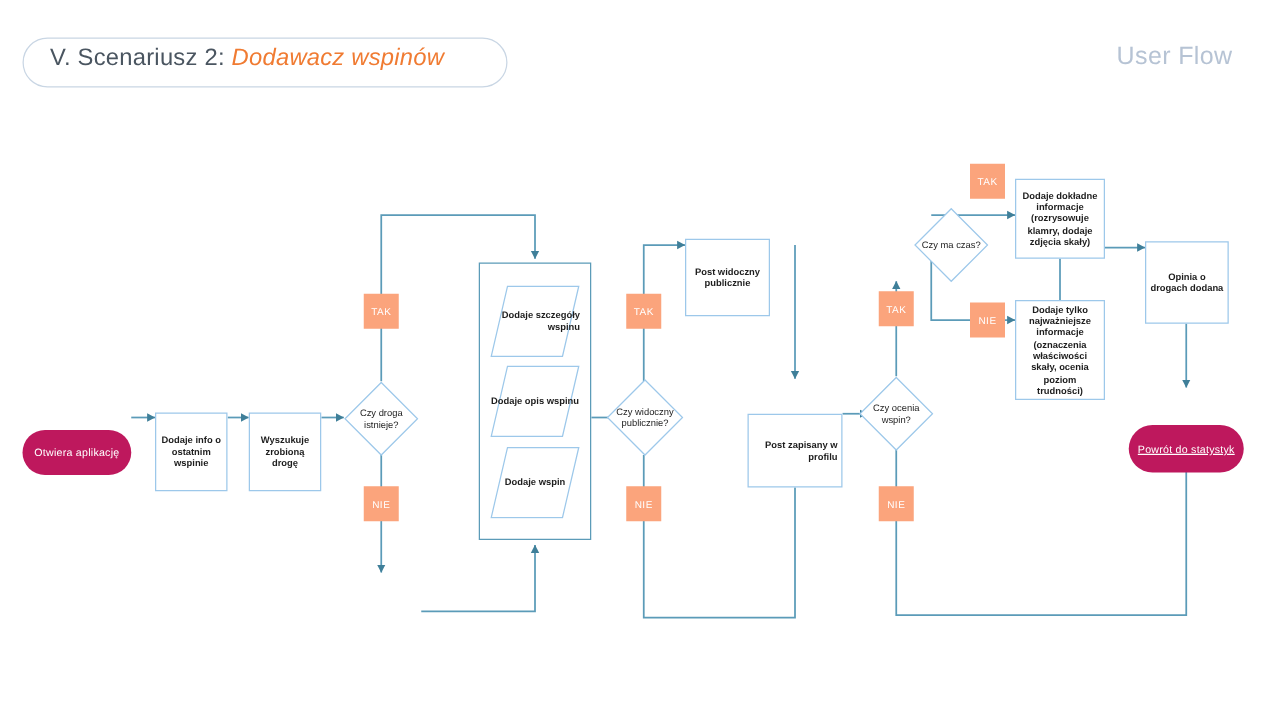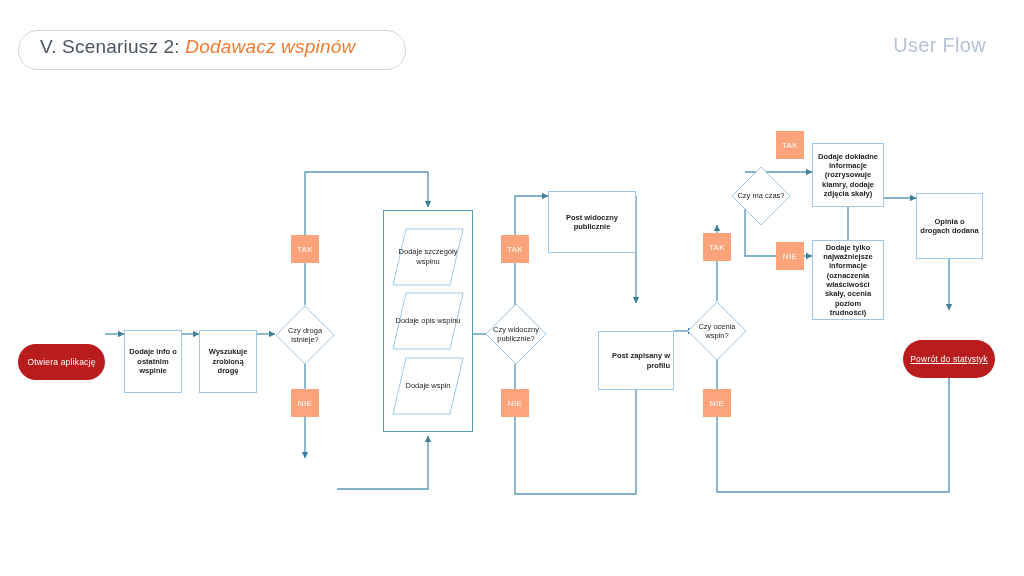--- a/index.html
+++ b/index.html
@@ -72,21 +72,21 @@
     box-sizing: border-box;
     display: flex;
     align-items: center;
     justify-content: center;
     text-align: center;
     line-height: 1.25;
     margin-top: 28px;
   }
 
   .pill {
-    background: #b91c1c;
+    background: #be185d;
     border-radius: 22px;
     color: #ffffff;
     font-size: 8.5px;
     letter-spacing: 0.2px;
   }
 
   .proc {
     background: #ffffff;
     border: 1px solid #9dc8ea;
     color: #1d1d1d;
@@ -145,23 +145,23 @@
   }
   .parallelogram-label {
     position: absolute;
     left: 0;
     top: 0;
     width: 100%;
     height: 100%;
     display: flex;
     align-items: center;
     justify-content: center;
-    text-align: center;
+    text-align: right;
     font-size: 7.5px;
-    font-weight: normal;
+    font-weight: bold;
     color: #1d1d1d;
     line-height: 1.3;
   }
 
   .badge {
     position: absolute;
     background: #fba47c;
     color: #ffffff;
     display: flex;
     align-items: center;
@@ -276,21 +276,21 @@
   <div class="diamond-wrap" style="left:485px; top:303px; width:62px; height:62px;">
     <svg width="62" height="62">
       <polygon points="31,1 61,31 31,61 1,31" fill="#ffffff" stroke="#9dc8ea" stroke-width="1"></polygon>
     </svg>
     <div class="diamond-label">Czy widoczny publicznie?</div>
   </div>
 
   <div class="badge" style="left:501px; top:235px; width:28px; height:28px;">TAK</div>
   <div class="badge" style="left:501px; top:389px; width:28px; height:28px;">NIE</div>
 
-  <div class="node proc" style="left:548px; top:163px; width:88px; height:62px;">
+  <div class="node proc" style="left:548px; top:163px; width:68px; height:62px;">
     <span>Post widoczny publicznie</span>
   </div>
 
   <div class="node proc" style="left:598px; top:303px; width:76px; height:59px;text-align:right;">
     <span>Post zapisany w profilu</span>
   </div>
 
   <div class="diamond-wrap" style="left:687px; top:301px; width:60px; height:60px;">
     <svg width="60" height="60">
       <polygon points="30,1 59,30 30,59 1,30" fill="#ffffff" stroke="#9dc8ea" stroke-width="1"></polygon>

